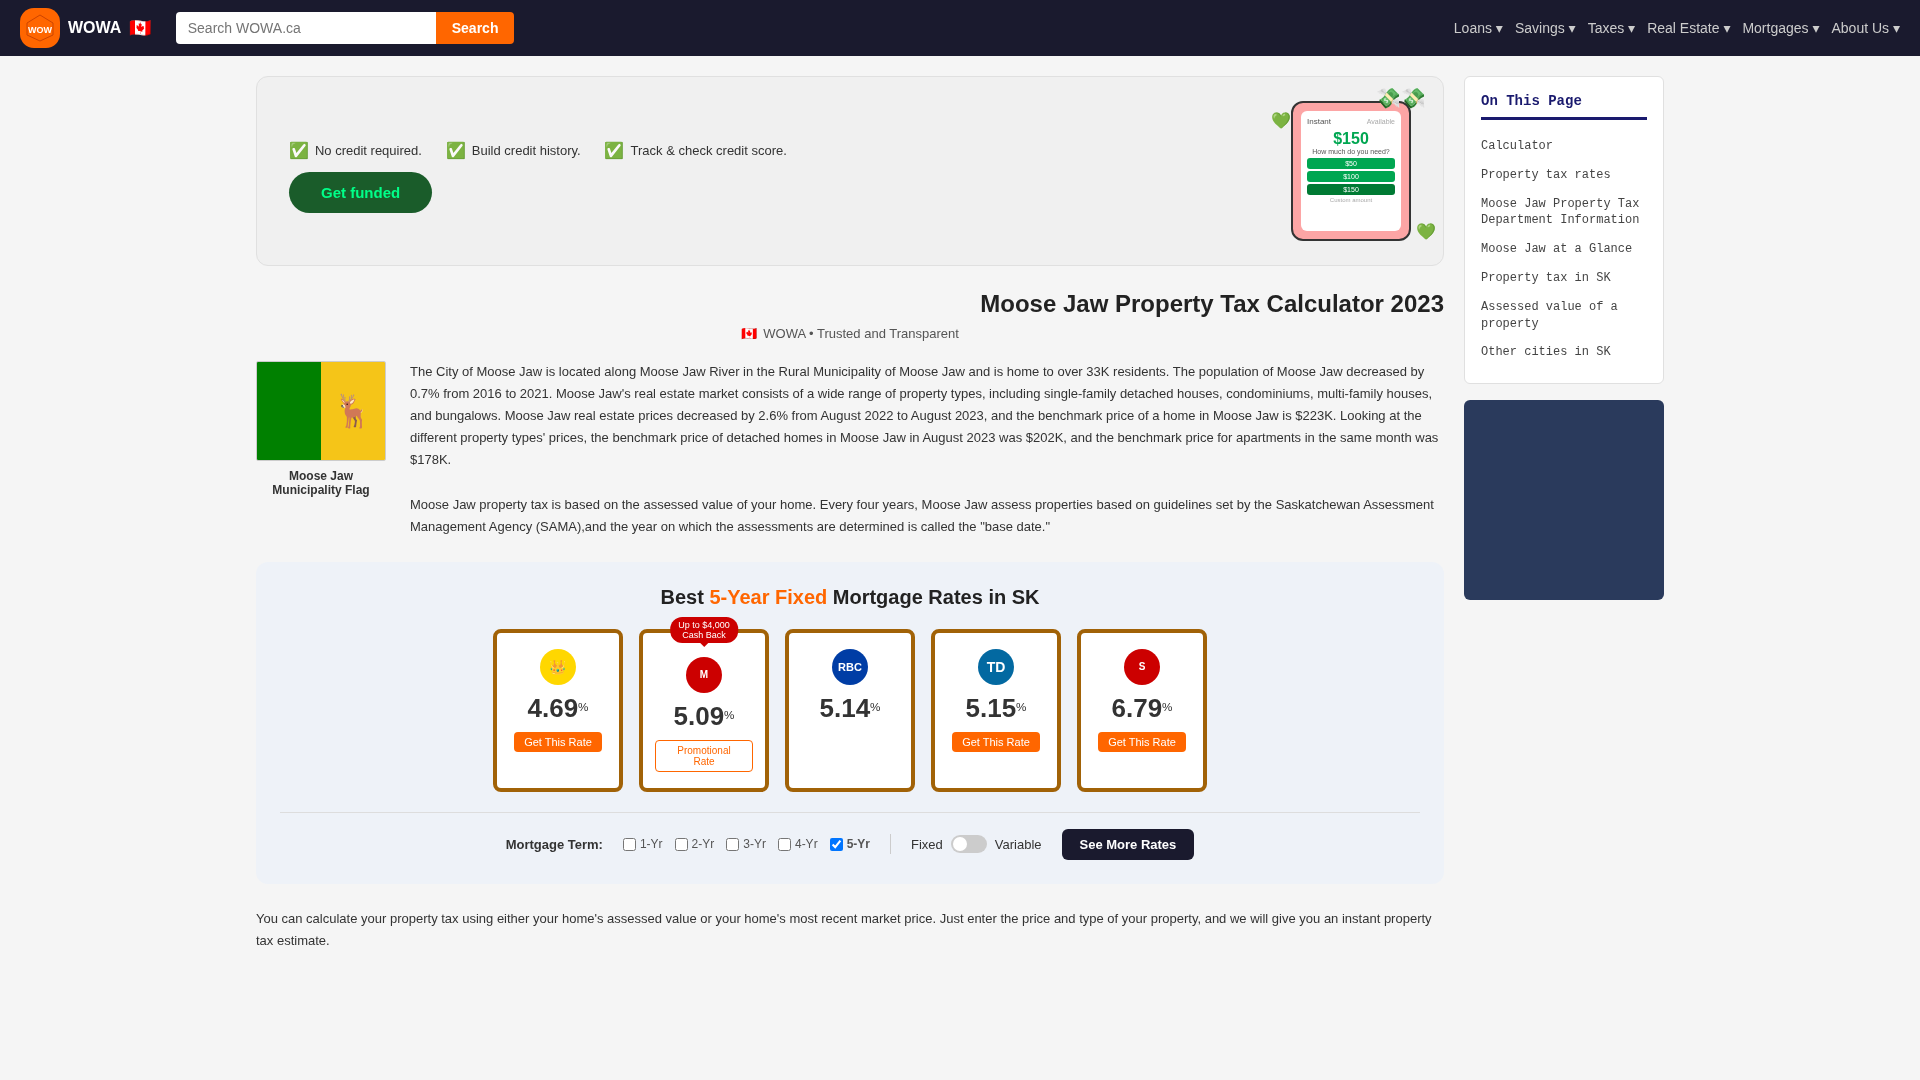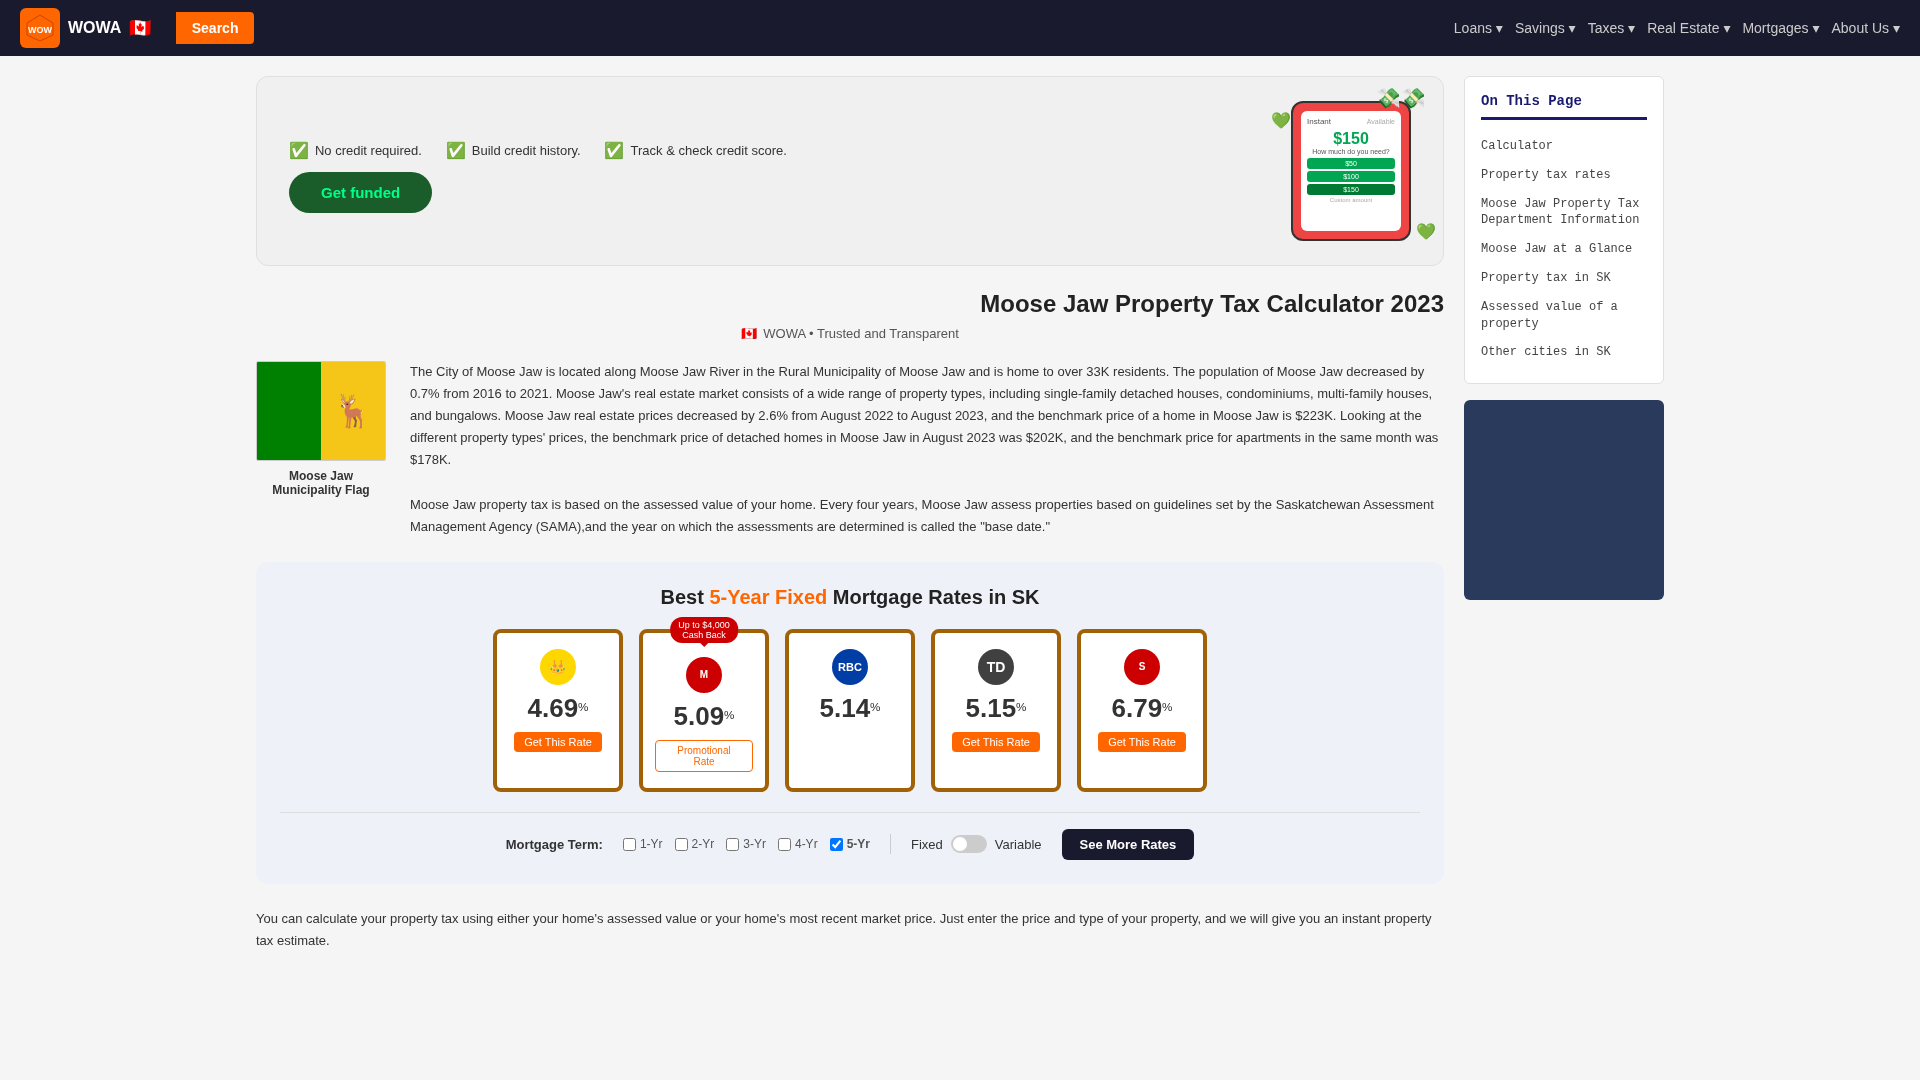--- a/index.html
+++ b/index.html
@@ -11,21 +11,21 @@
       display: flex;
       align-items: center;
       padding: 0 20px;
       height: 56px;
       gap: 16px;
     }
     .navbar-brand { display: flex; align-items: center; gap: 8px; }
     .navbar-logo {
       width: 40px; height: 40px;
       background: #ff6600;
-      border-radius: 6px;
+      border-radius: 14px;
       display: flex; align-items: center; justify-content: center;
       color: white; font-weight: bold; font-size: 10px; text-align: center;
     }
     .navbar-brand-text { color: white; font-size: 16px; font-weight: bold; }
     .flag-icon { font-size: 18px; }
     .search-container { display: flex; align-items: center; gap: 0; margin-left: 8px; }
     .search-input {
       border: none; border-radius: 4px 0 0 4px;
       padding: 8px 12px; width: 260px; font-size: 14px;
       outline: none;
@@ -56,21 +56,21 @@
     .ad-checks { display: flex; gap: 24px; margin: 12px 0; }
     .ad-check { display: flex; align-items: center; gap: 6px; font-size: 13px; color: #333; }
     .check-icon { color: #00a651; font-size: 16px; }
     .get-funded-btn {
       background: #1a5c2a; color: #00ff88; border: none;
       padding: 12px 32px; border-radius: 24px; font-size: 15px;
       font-weight: bold; cursor: pointer; margin-top: 8px; display: block;
     }
     .ad-right { display: flex; align-items: center; }
     .phone-mockup {
-      width: 120px; height: 140px; background: #ef4444; border-radius: 12px;
+      width: 120px; height: 140px; background: #fca5a5; border-radius: 12px;
       border: 2px solid #333; display: flex; flex-direction: column;
       align-items: center; padding: 8px; position: relative;
     }
     .phone-screen { background: white; width: 100%; flex: 1; border-radius: 6px; padding: 6px; font-size: 8px; }
     .phone-app-row { display: flex; justify-content: space-between; align-items: center; margin-bottom: 4px; }
     .phone-money { color: #00a651; font-size: 16px; font-weight: bold; text-align: center; }
     .phone-btn { background: #00a651; color: white; border-radius: 3px; padding: 2px 4px; font-size: 7px; margin: 2px 0; width: 100%; text-align: center; }
 
     
     .page-title { text-align: right; font-size: 24px; font-weight: bold; color: #222; margin-bottom: 8px; }
@@ -164,40 +164,41 @@
       border-bottom: none; line-height: 1.4;
     }
 
     .sidebar-ad {
       width: 100%; height: 200px; background: #2a3a5c;
       border-radius: 6px; margin-top: 16px;
     }
 
     
     .rbc-icon { background: #003da5; color: white; border-radius: 50%; width: 36px; height: 36px; display: flex; align-items: center; justify-content: center; font-size: 11px; font-weight: bold; margin: 0 auto 8px; }
-    .td-icon { background: #404040; color: white; border-radius: 50%; width: 36px; height: 36px; display: flex; align-items: center; justify-content: center; font-size: 14px; font-weight: bold; margin: 0 auto 8px; }
+    .td-icon { background: #0369a1; color: white; border-radius: 50%; width: 36px; height: 36px; display: flex; align-items: center; justify-content: center; font-size: 14px; font-weight: bold; margin: 0 auto 8px; }
     .scotiabank-icon { background: #cc0000; color: white; border-radius: 50%; width: 36px; height: 36px; display: flex; align-items: center; justify-content: center; font-size: 10px; font-weight: bold; margin: 0 auto 8px; }
     .generic-icon { background: #ffd700; color: #333; border-radius: 50%; width: 36px; height: 36px; display: flex; align-items: center; justify-content: center; font-size: 14px; margin: 0 auto 8px; }
     .mogo-icon { background: #cc0000; border-radius: 50%; width: 36px; height: 36px; display: flex; align-items: center; justify-content: center; font-size: 10px; font-weight: bold; margin: 0 auto 8px; color: white; }
   </style>
 </head>
 <body>
 
 <nav class="navbar">
   <div class="navbar-brand">
     <div class="navbar-logo">
       <svg width="30" height="30" viewBox="0 0 30 30">
         <polygon points="15,2 28,10 28,22 15,28 2,22 2,10" fill="#ff6600" stroke="#cc4400" stroke-width="1"></polygon>
         <text x="15" y="20" text-anchor="middle" fill="white" font-size="9" font-weight="bold">WOW</text>
       </svg>
     </div>
     <span class="navbar-brand-text">WOWA</span>
     <span class="flag-icon">🇨🇦</span>
   </div>
   <div class="search-container">
+    <input class="search-input" type="text" placeholder="Search WOWA.ca" style="">
     <button class="search-btn">Search</button>
   </div>
   <div class="navbar-nav">
     <span class="nav-item">Loans ▾</span>
     <span class="nav-item">Savings ▾</span>
     <span class="nav-item">Taxes ▾</span>
     <span class="nav-item">Real Estate ▾</span>
     <span class="nav-item">Mortgages ▾</span>
     <span class="nav-item">About Us ▾</span>
   </div>

